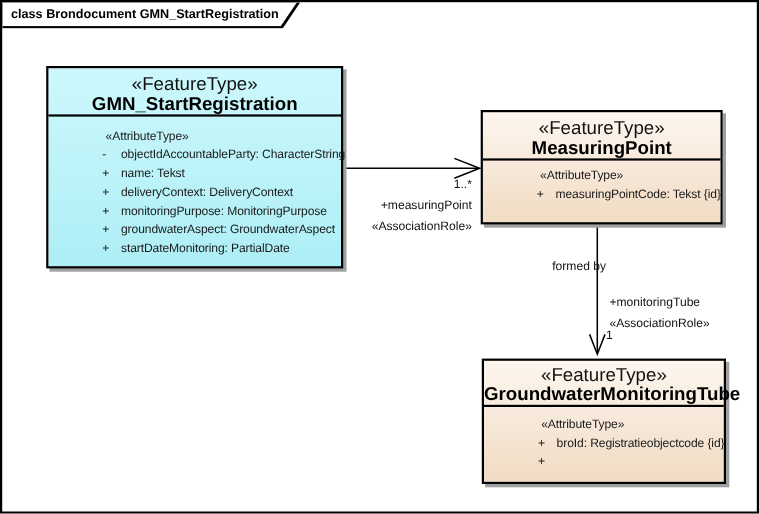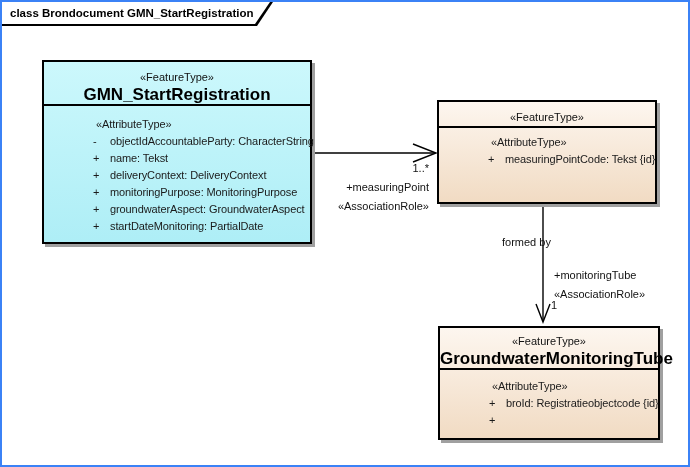--- a/index.html
+++ b/index.html
@@ -1,37 +1,37 @@
 <!DOCTYPE html>
 <html><head>
 <meta charset="utf-8">
 <style>
   html,body{margin:0;padding:0;background:#ffffff;}
   body{font-family:"Liberation Sans",sans-serif;color:#1a1a1a;}
   #diagram{
     position:relative;width:690px;height:467px;box-sizing:border-box;
-    border:2px solid #3b82f6;background:#fff;overflow:hidden;
+    border:2px solid #000000;background:#fff;overflow:hidden;
   }
   
   .frame-tab{position:absolute;left:0;top:0;width:271px;height:24px;
     background:#000;
     clip-path:polygon(0 0,100% 0,calc(100% - 16px) 100%,0 100%);}
   .frame-tab-inner{position:absolute;left:0;top:0;width:268px;height:22px;
     background:#fff;
     clip-path:polygon(0 0,100% 0,calc(100% - 15px) 100%,0 100%);}
   .frame-title{position:absolute;left:8px;top:0;line-height:22px;
     font-size:11.5px;font-weight:bold;white-space:nowrap;color:#000;}
   
   .uml-class{position:absolute;box-sizing:border-box;border:2px solid #000;
     box-shadow:3px 3px 0 #a0a0a0;display:flex;flex-direction:column;}
   .fill-cyan{background:linear-gradient(180deg,#ccf8fc 0%,#aeeef6 100%);}
   .fill-orange{background:linear-gradient(180deg,#fdf6ef 0%,#f1dbc3 100%);}
   .class-header{border-bottom:2px solid #000;text-align:center;padding-top:6px;}
   .class-header.short{padding-top:4px;}
-  .stereotype-line{font-size:11px;line-height:18px;color:#111;}
+  .stereotype-line{font-size:17px;line-height:18px;color:#111;}
   .class-name{font-size:17px;line-height:18px;font-weight:bold;color:#000;
     white-space:nowrap;}
   .attr-section{font-size:11px;letter-spacing:-0.1px;padding-left:43px;}
   .attr-section.pt9{padding-top:9px;}
   .attr-section.pt5{padding-top:5px;}
   .attr-section.pt7{padding-top:7px;}
   .attr-header{padding-left:9px;line-height:18px;white-space:nowrap;}
   .attr-row{display:flex;line-height:17px;padding-left:6px;white-space:nowrap;}
   .attr-vis{width:17px;flex:0 0 17px;}
   .attr-text{flex:1;}
@@ -95,20 +95,21 @@
       <div class="attr-row">
         <span class="attr-vis">+</span>
         <span class="attr-text">startDateMonitoring: PartialDate</span>
       </div>
     </div>
   </div>
 
   <div class="uml-class fill-orange" style="left:435px;top:98px;width:220px;height:104px;">
     <div class="class-header">
       <div class="stereotype-line">«FeatureType»</div>
+      <div class="class-name">MeasuringPoint</div>
     </div>
     <div class="attr-section pt5">
       <div class="attr-header">«AttributeType»</div>
       <div class="attr-row">
         <span class="attr-vis">+</span>
         <span class="attr-text">measuringPointCode: Tekst {id}</span>
       </div>
     </div>
   </div>
 

